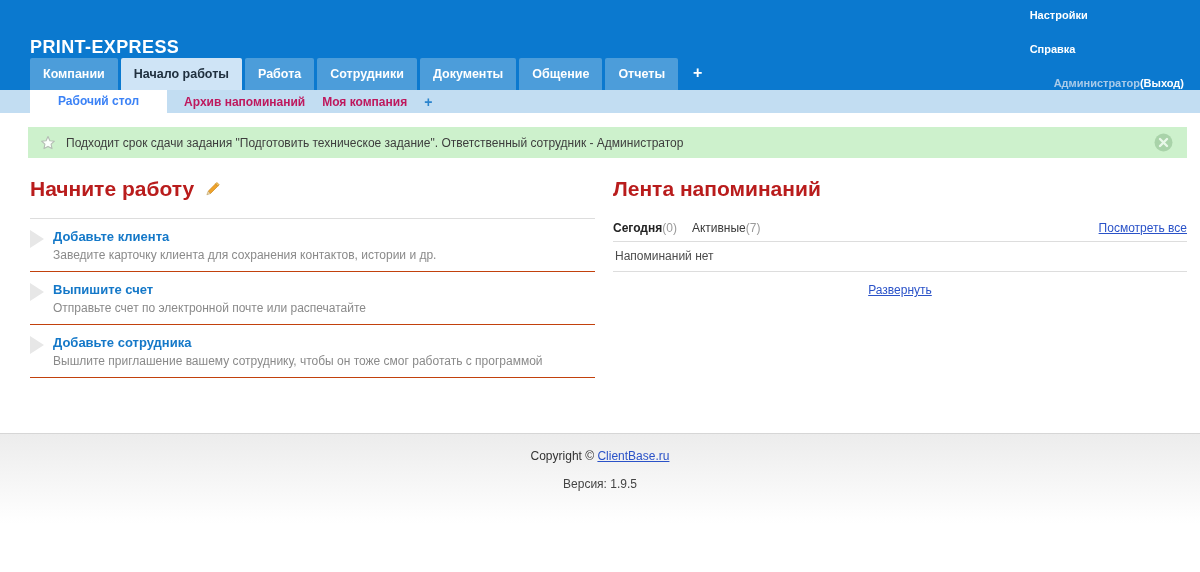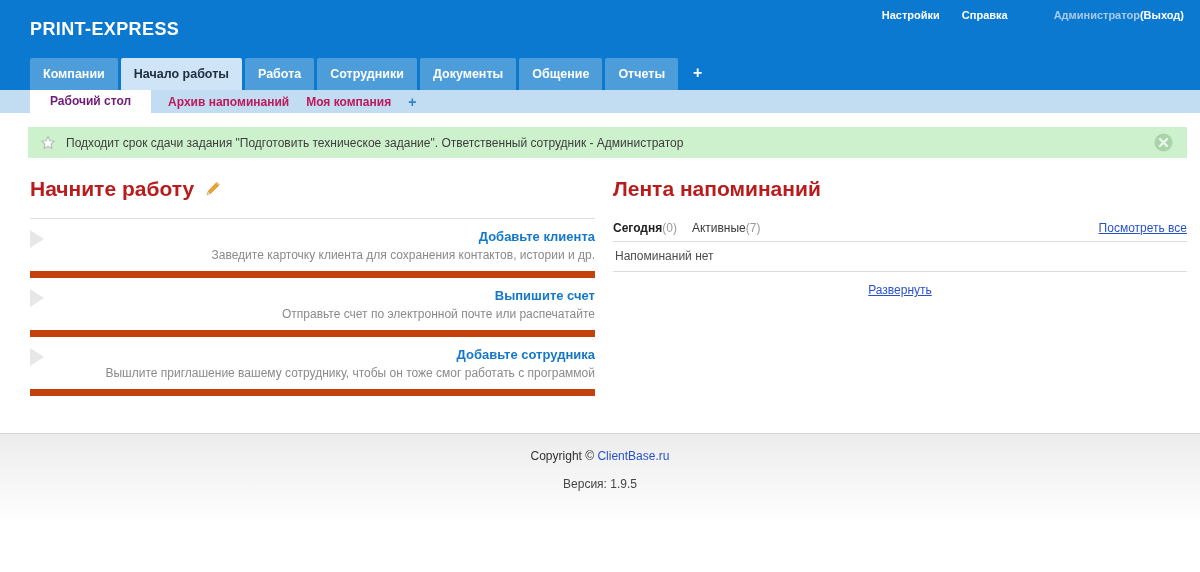--- a/index.html
+++ b/index.html
@@ -12,72 +12,72 @@
     --underline_link_blue:#2a52c8;
     --pencil_orange:#f0a32a;
   }
   *{box-sizing:border-box}
   html,body{margin:0;padding:0;background:#fff;}
   body{font-family:"Liberation Sans","DejaVu Sans",sans-serif;}
   .page{width:1200px;min-height:572px;display:flex;flex-direction:column;background:#fff;}
 
   
   .header{background:var(--header_blue,#0b79cf);height:90px;position:relative;}
-  .logo{position:absolute;left:30px;top:19px;color:#fff;font-size:18px;font-weight:bold;letter-spacing:.4px;cursor:pointer;}
-  .topnav{position:absolute;right:16px;top:9px;display:flex;gap:22px;font-size:11px;font-weight:bold;color:#fff;white-space:nowrap;}
+  .logo{position:absolute;left:30px;top:37px;color:#fff;font-size:18px;font-weight:bold;letter-spacing:.4px;cursor:pointer;}
+  .topnav{position:absolute;right:16px;top:9px;display:flex;gap:22px;font-size:11px;font-weight:bold;color:#fff;white-space:nowrap;flex-direction:column;}
   .topnav a{color:#fff;text-decoration:none;cursor:pointer;}
   .user-wrap{display:flex;gap:0;margin-left:24px;}
   .user-name{color:#a9cbe9;font-weight:bold;}
   .tabs{position:absolute;left:30px;bottom:0;display:flex;gap:3px;align-items:flex-end;}
   .tab{height:32px;line-height:32px;padding:0 13px;background:var(--tab_inactive,#4c9dda);color:#fff;
        font-size:12.5px;font-weight:bold;border-radius:2px 2px 0 0;cursor:pointer;white-space:nowrap;}
   .tab.active{background:var(--tab_active_bg,#cfe4f6);color:#20303f;}
   .tab-plus{height:32px;line-height:30px;padding:0 12px;color:#fff;font-size:16px;font-weight:bold;cursor:pointer;}
 
   
   .subbar{background:var(--subbar_bg,#c2ddf2);height:23px;display:flex;align-items:center;padding-left:30px;font-size:12px;font-weight:bold;}
-  .subtab-active{background:#fff;color:#701a75;height:23px;line-height:23px;padding:0 20px;cursor:default;white-space:nowrap;text-align:right;}
+  .subtab-active{background:#fff;color:#3b82f6;height:23px;line-height:23px;padding:0 28px;cursor:default;white-space:nowrap;text-align:right;}
   .subtab-link{color:#be185d;text-decoration:none;margin-left:17px;cursor:pointer;white-space:nowrap;}
   .subtab-plus{color:#2b84cd;font-size:14px;font-weight:bold;margin-left:17px;cursor:pointer;}
 
   
   .main{flex:0 0 auto;min-height:320px;}
   .notice{margin:14px 13px 0 28px;background:var(--notice_green,#cdf1cc);height:31px;display:flex;align-items:center;
           padding:0 12px;position:relative;}
   .notice-star{display:inline-flex;cursor:pointer;flex:0 0 auto;}
   .notice-text{margin-left:10px;font-size:12px;color:#3d3d3d;}
   .notice-close{position:absolute;right:14px;top:6px;cursor:pointer;display:inline-flex;}
 
   
   .content{display:flex;padding:19px 13px 28px 30px;}
   .col-left{width:565px;margin-right:18px;flex:0 0 auto;}
   .col-right{flex:1 1 auto;}
   h1.section-title{font-size:21px;font-weight:bold;color:#b91c1c;margin:0;line-height:1.1;display:flex;align-items:center;gap:10px;}
   .pencil{display:inline-flex;cursor:pointer;}
 
   .start-list{margin-top:18px;border-top:1px solid #ddd;}
-  .start-item{position:relative;padding:8px 0 9px 23px;border-bottom:7px solid #c2410c;text-align:right;}
+  .start-item{position:relative;padding:8px 0 9px 23px;border-bottom:1px solid #c2410c;}
   .tri{position:absolute;left:0;top:11px;}
   .item-title{font-size:13px;font-weight:bold;color:var(--link_blue,#1478c8);text-decoration:none;cursor:pointer;}
   .item-desc{font-size:12px;color:#8a8a8a;margin-top:3px;}
 
   .rem-filters{display:flex;align-items:baseline;margin-top:21px;font-size:12px;padding-bottom:6px;border-bottom:1px solid #ddd;}
   .flt{cursor:pointer;margin-right:15px;white-space:nowrap;}
   .flt .lbl{color:#3a3a3a;text-align:right;}
   .flt.active .lbl{font-weight:bold;color:#222;}
   .flt .cnt{color:#9a9a9a;}
   .view-all{margin-left:auto;font-size:12px;color:var(--underline_link_blue,#2a52c8);text-decoration:underline;cursor:pointer;white-space:nowrap;}
   .rem-empty{font-size:12px;color:#4c4c4c;padding:7px 0 8px 2px;border-bottom:1px solid #ddd;}
   .rem-expand{text-align:center;margin-top:8px;}
   .rem-expand a{font-size:12px;color:var(--underline_link_blue,#2a52c8);text-decoration:underline;cursor:pointer;}
 
   
   .footer{flex:1 0 auto;border-top:1px solid #d6d6d6;background:linear-gradient(#ececec,#ffffff 65%);
           text-align:center;padding-top:15px;font-size:12px;color:#333;}
-  .footer a{color:var(--underline_link_blue,#2a52c8);cursor:pointer;}
+  .footer a{color:var(--underline_link_blue,#2a52c8);text-decoration:underline;cursor:pointer;}
   .version{margin-top:14px;color:#444;}
 </style>
 </head>
 <body>
 
 <div class="page">
 
   <header class="header">
     <div class="logo">PRINT-EXPRESS</div>
 

